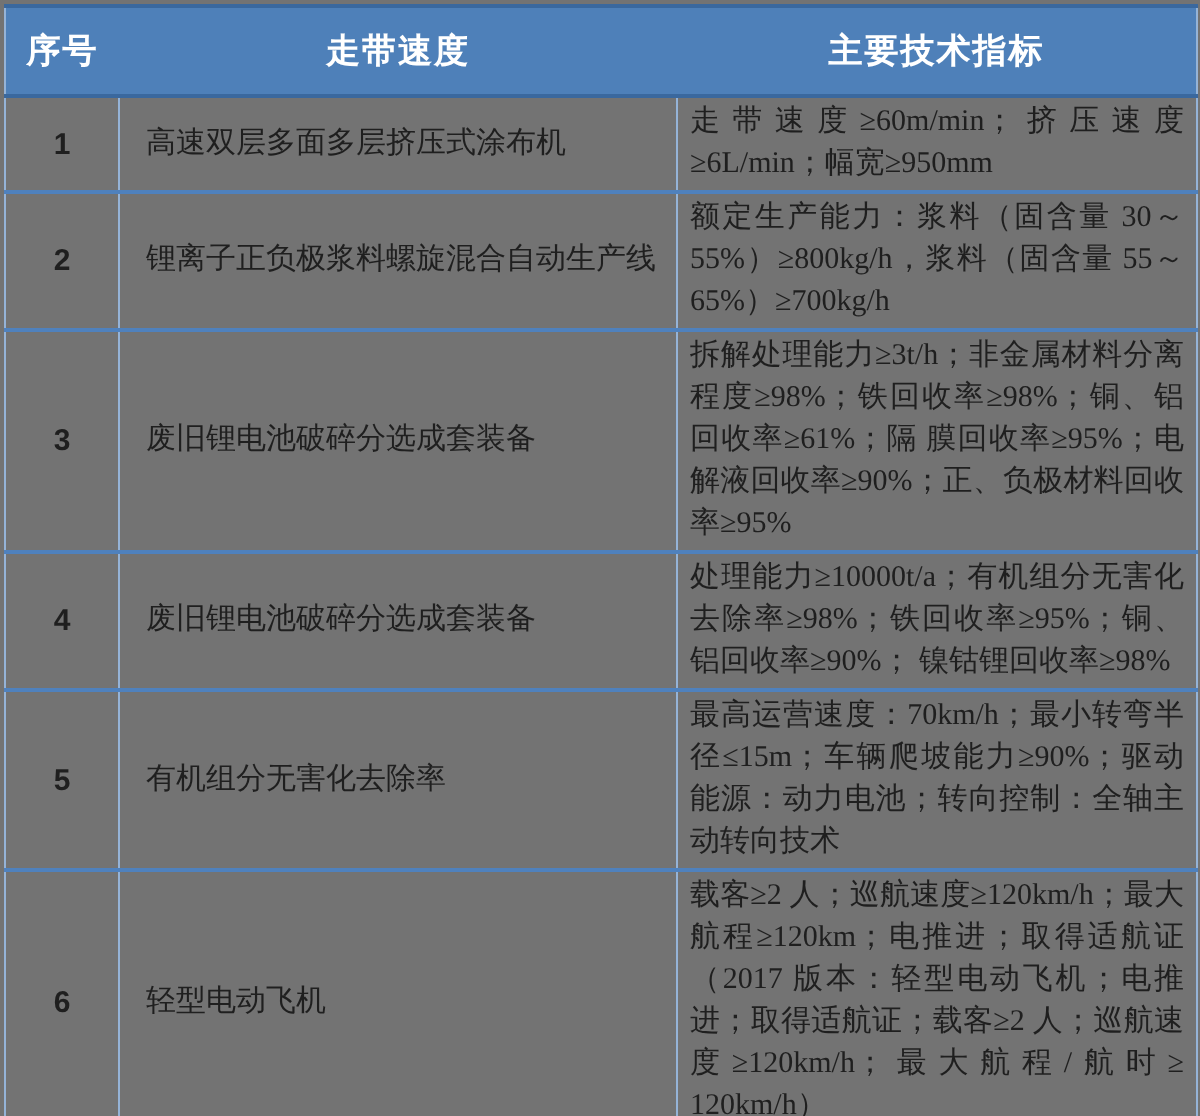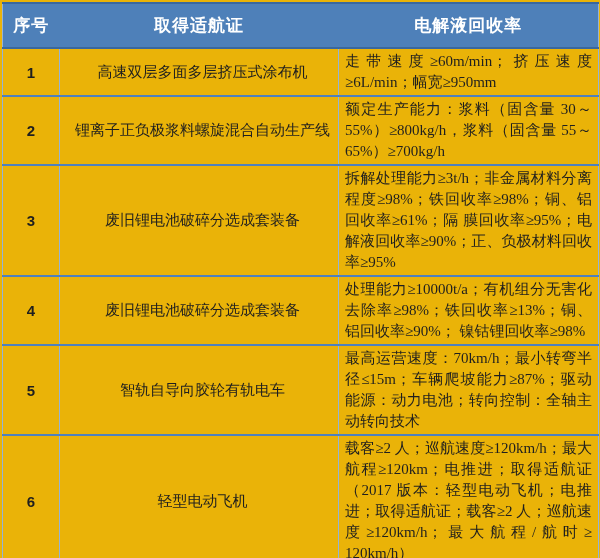--- a/index.html
+++ b/index.html
@@ -10,21 +10,21 @@
     --outer-top:#3a689e;
     --body-text:#1f1f1f;
   }
   *{box-sizing:border-box;}
   html,body{margin:0;padding:0;}
   body{
     width:600px;height:558px;background:#ffffff;
     font-family:"Liberation Serif","DejaVu Serif",serif;
     color:var(--body-text);
   }
-  .page{position:relative;width:600px;height:558px;background:#eab308;overflow:hidden;padding-left:24px;}
+  .page{position:relative;width:600px;height:558px;background:#737373;overflow:hidden;padding-left:24px;}
   table.spec-table{
     position:absolute;left:2px;top:2px;width:596px;
     border-collapse:collapse;table-layout:fixed;
     border-left:1px solid var(--col-border);
     border-right:1px solid var(--col-border);
   }
   thead th{
     background:var(--header-bg);
     color:var(--header-text);
     font-family:"Liberation Sans","DejaVu Sans",sans-serif;
@@ -47,43 +47,43 @@
   tbody tr:nth-child(4){height:68px;}
   tbody tr:nth-child(5){height:88px;}
   tbody tr:nth-child(6){height:109px;}
   tbody tr:nth-child(7){height:42px;}
   td.col-index{
     text-align:center;
     font-family:"Liberation Sans","DejaVu Sans",sans-serif;
     font-weight:bold;font-size:15px;
   }
   td.col-name{
-    text-align:center;padding:2px 6px 2px 13px;
+    text-align:left;padding:2px 6px 2px 13px;
     line-height:21px;
   }
   td.col-specs{
     text-align:justify;padding:2px 6px;
     line-height:21px;
   }
 </style>
 </head>
 <body>
 
 <div class="page">
   <table class="spec-table">
     <colgroup>
       <col style="width:57px">
       <col style="width:279px">
       <col style="width:260px">
     </colgroup>
     <thead>
       <tr>
         <th>序号</th>
-        <th>取得适航证</th>
-        <th>电解液回收率</th>
+        <th>走带速度</th>
+        <th>主要技术指标</th>
       </tr>
     </thead>
     <tbody id="table-body">
         <tr class="body-row">
     <td class="col-index">1</td>
     <td class="col-name">高速双层多面多层挤压式涂布机</td>
     <td class="col-specs">走带速度≥60m/min；挤压速度≥6L/min；幅宽≥950mm</td>
   </tr>
         <tr class="body-row">
     <td class="col-index">2</td>
@@ -91,26 +91,26 @@
     <td class="col-specs">额定生产能力：浆料（固含量 30～55%）≥800kg/h，浆料（固含量 55～65%）≥700kg/h</td>
   </tr>
         <tr class="body-row">
     <td class="col-index">3</td>
     <td class="col-name">废旧锂电池破碎分选成套装备</td>
     <td class="col-specs">拆解处理能力≥3t/h；非金属材料分离程度≥98%；铁回收率≥98%；铜、铝回收率≥61%；隔 膜回收率≥95%；电解液回收率≥90%；正、负极材料回收率≥95%</td>
   </tr>
         <tr class="body-row">
     <td class="col-index">4</td>
     <td class="col-name">废旧锂电池破碎分选成套装备</td>
-    <td class="col-specs">处理能力≥10000t/a；有机组分无害化去除率≥98%；铁回收率≥13%；铜、铝回收率≥90%； 镍钴锂回收率≥98%</td>
+    <td class="col-specs">处理能力≥10000t/a；有机组分无害化去除率≥98%；铁回收率≥95%；铜、铝回收率≥90%； 镍钴锂回收率≥98%</td>
   </tr>
         <tr class="body-row">
     <td class="col-index">5</td>
-    <td class="col-name">智轨自导向胶轮有轨电车</td>
-    <td class="col-specs">最高运营速度：70km/h；最小转弯半径≤15m；车辆爬坡能力≥87%；驱动能源：动力电池；转向控制：全轴主动转向技术</td>
+    <td class="col-name">有机组分无害化去除率</td>
+    <td class="col-specs">最高运营速度：70km/h；最小转弯半径≤15m；车辆爬坡能力≥90%；驱动能源：动力电池；转向控制：全轴主动转向技术</td>
   </tr>
         <tr class="body-row">
     <td class="col-index">6</td>
     <td class="col-name">轻型电动飞机</td>
     <td class="col-specs">载客≥2 人；巡航速度≥120km/h；最大航程≥120km；电推进；取得适航证（2017 版本：轻型电动飞机；电推进；取得适航证；载客≥2 人；巡航速度≥120km/h；最大航程/航时≥ 120km/h）</td>
   </tr>
       </tbody>
   </table>
 </div>
 

